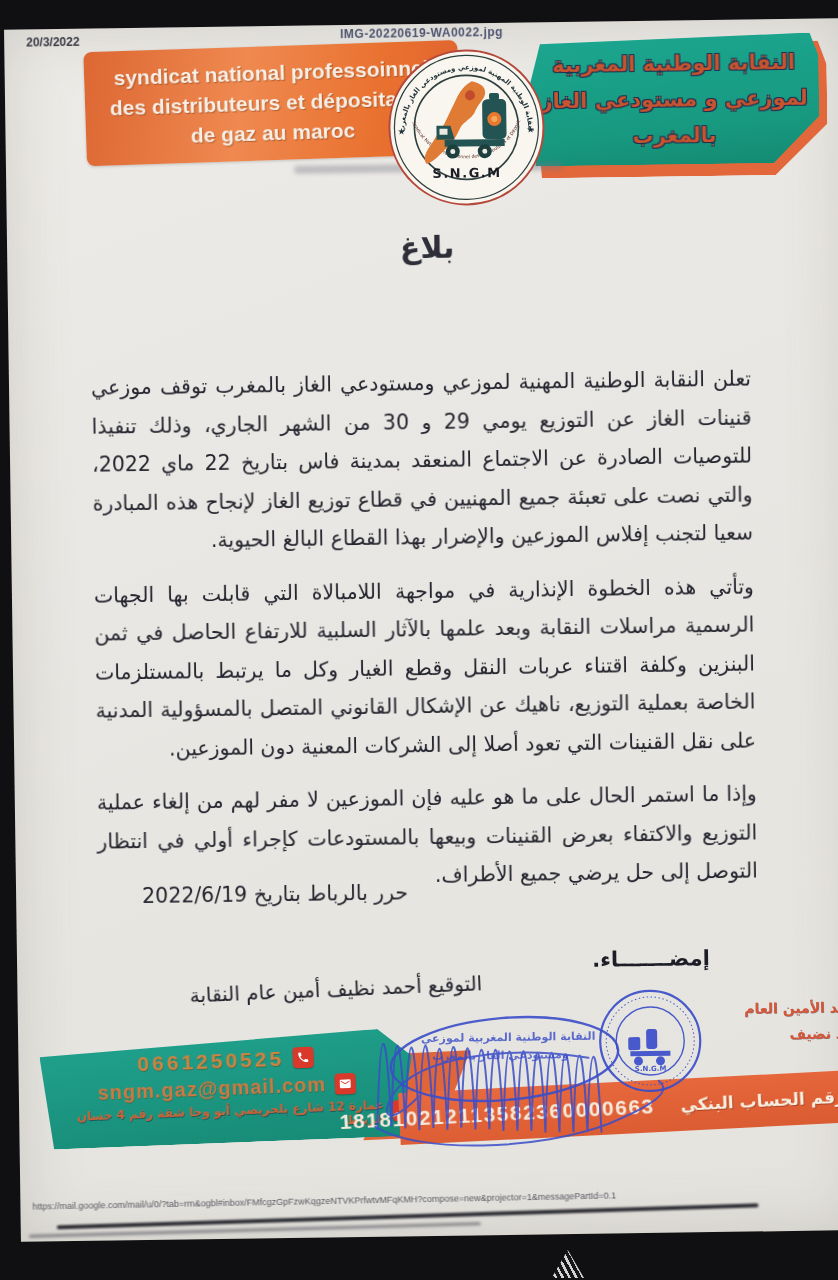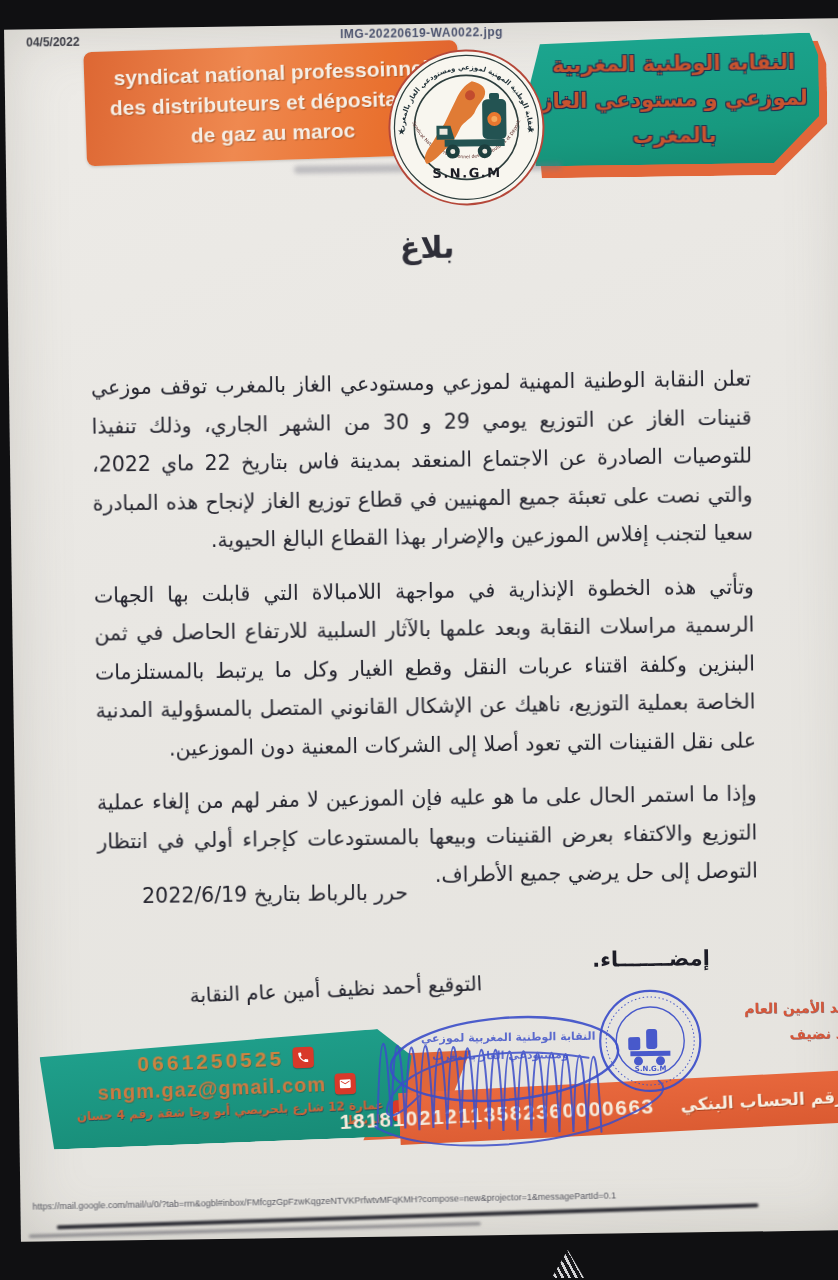--- a/index.html
+++ b/index.html
@@ -101,21 +101,21 @@
   .striped-bit{position:absolute;left:548px;top:1250px;width:36px;height:28px;z-index:9;
     background:repeating-linear-gradient(62deg,#d4d4d6 0 2.5px,#17171a 2.5px 6px);
     clip-path:polygon(10% 100%,55% 0,100% 100%);}
 </style>
 </head>
 <body>
 
 <div class="photo">
   <div class="paper">
 
-    <div class="abs print-date">04/5/2022</div>
+    <div class="abs print-date">20/3/2022</div>
     <div class="abs file-name">IMG-20220619-WA0022.jpg</div>
 
     <div class="abs banner-orange">
       <div class="fr">syndicat national professoinnel</div>
       <div class="fr">des distributeurs et dépositaires</div>
       <div class="fr">de gaz au maroc</div>
     </div>
 
     <div class="abs banner-teal-wrap">
       <div class="teal-trim"></div>

